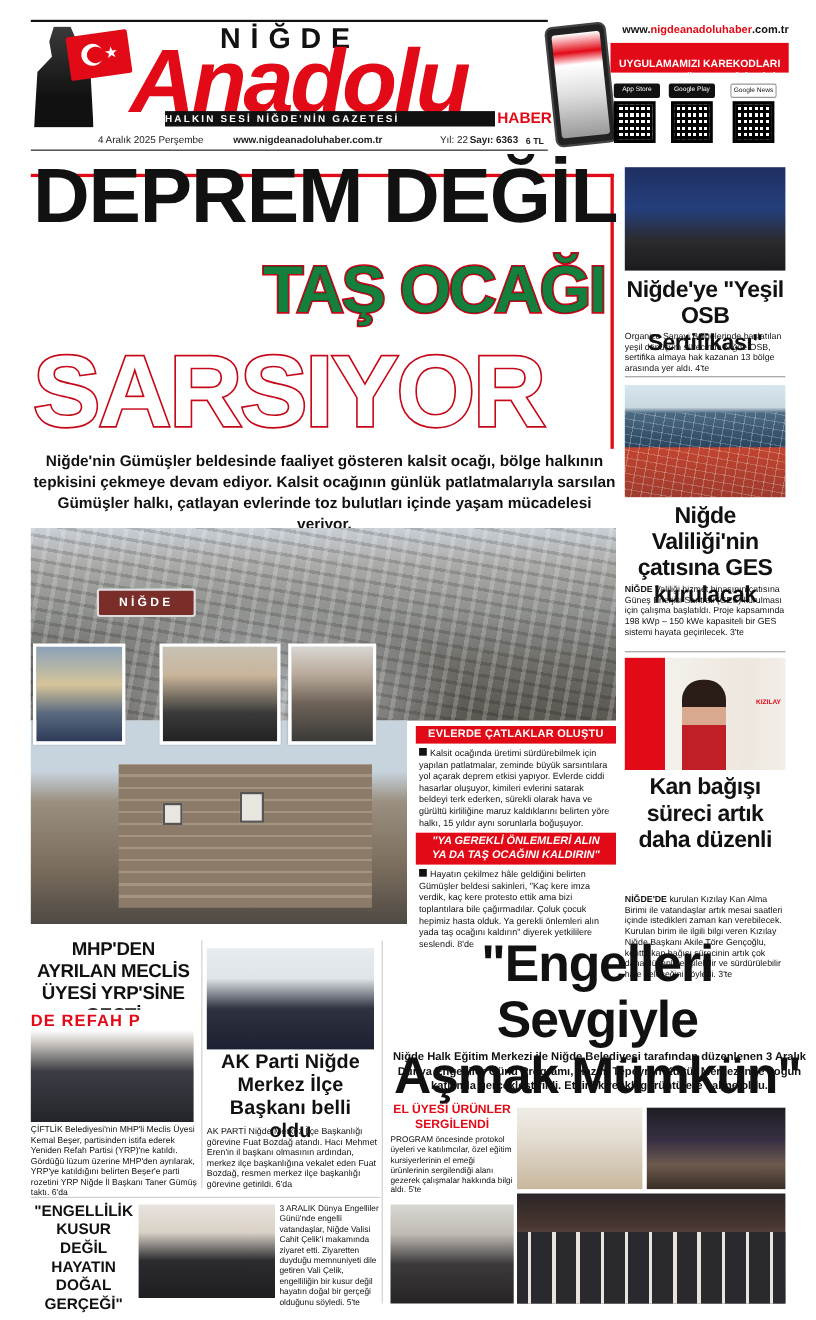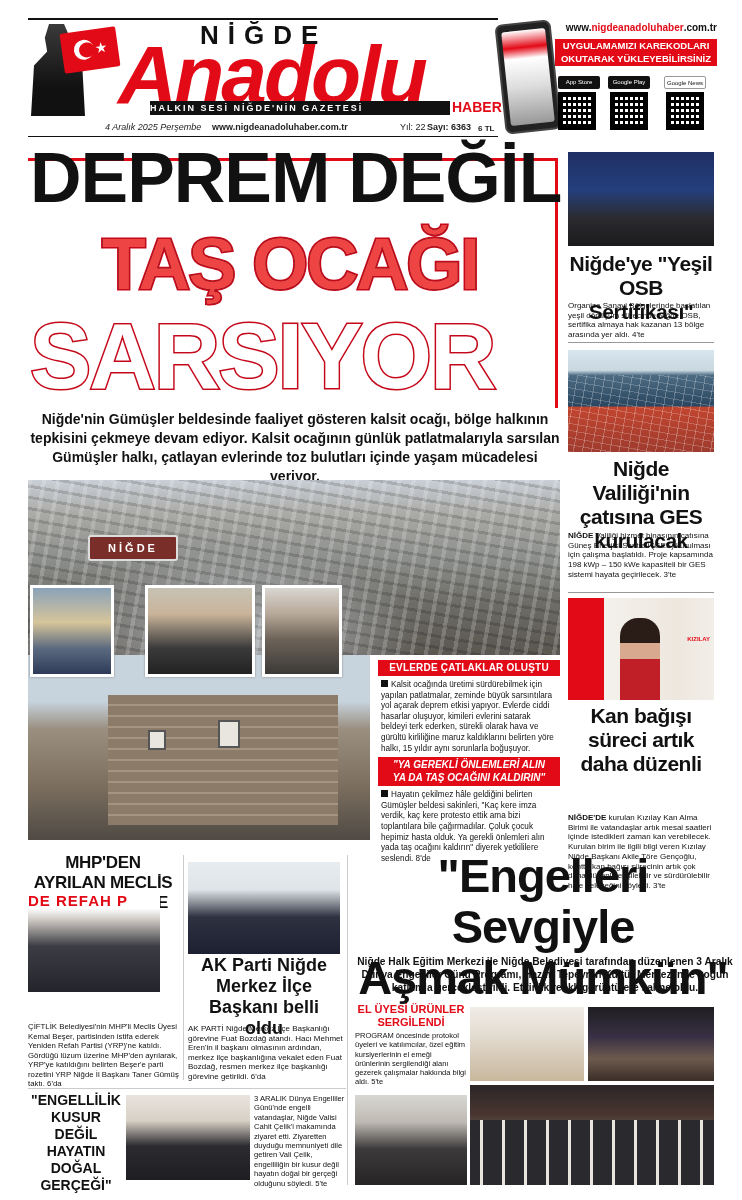--- a/index.html
+++ b/index.html
@@ -15,29 +15,29 @@
 .nigde-word{left:200px;top:20px;font-size:26px;font-weight:bold;letter-spacing:9px;color:#111}
 .anadolu-word{left:118px;top:38px;font-size:82px;font-weight:bold;color:#e30a17;letter-spacing:-3px;line-height:74px;font-style:italic}
 .slogan-bar{left:150px;top:101px;width:300px;height:14px;background:#111;color:#fff;font-size:9px;font-weight:bold;letter-spacing:2px;line-height:14px}
 .haber-word{left:452px;top:99px;font-size:14px;font-weight:bold;color:#e30a17}
 .info-line{top:122px;font-size:9px;color:#222}
 .mast-bottom-line{left:28px;top:136px;width:470px;height:1px;background:#111}
 .phone{left:500px;top:22px;width:56px;height:110px;background:#222;border-radius:7px;transform:rotate(-6deg);border:2px solid #444}
 .phone-screen{position:absolute;left:4px;top:6px;right:4px;bottom:6px;background:linear-gradient(180deg,#fff 0,#e30a17 18%,#fff 30%,#ddd 60%,#999);border-radius:3px}
 .promo-url{left:555px;top:22px;width:162px;font-size:10px;font-weight:bold;text-align:right;color:#111}
 .promo-url b{color:#e30a17}
-.promo-red{left:555px;top:39px;width:162px;height:27px;background:#e30a17;color:#fff;font-size:9.5px;font-weight:bold;text-align:center;line-height:12.5px;padding-top:1px}
+.promo-red{left:555px;top:39px;width:162px;height:27px;background:#e30a17;color:#fff;font-size:9.5px;font-weight:bold;text-align:center;line-height:12.5px;padding-top:14px}
 .store-badge{top:76px;height:13px;background:#111;color:#fff;font-size:6px;border-radius:2px;text-align:center;line-height:13px;width:42px}
 .store-badge.g{background:#fff;color:#111;border:1px solid #999}
 .qr{top:92px;width:38px;height:38px;background:
  repeating-linear-gradient(0deg,#000 0 3px,transparent 3px 6px),
  repeating-linear-gradient(90deg,#000 0 2px,#fff 2px 5px);border:3px solid #000}
 
 .hero-t1{left:30px;top:138px;font-size:70px;font-weight:bold;color:#111;letter-spacing:-1px;line-height:80px;transform:scaleX(1.02);transform-origin:left}
-.hero-t2{left:30px;top:218px;width:520px;font-size:72px;font-weight:bold;color:#ef4444;line-height:92px;letter-spacing:-2px;text-shadow:0 0 0 #000;-webkit-text-stroke:3px #c5081a;paint-order:stroke fill;text-align:center}
+.hero-t2{left:30px;top:218px;width:520px;font-size:60px;font-weight:bold;color:#15803d;line-height:92px;letter-spacing:-2px;text-shadow:0 0 0 #000;-webkit-text-stroke:3px #c5081a;paint-order:stroke fill;text-align:right}
 .hero-t3{left:30px;top:310px;width:520px;font-size:92px;font-weight:bold;color:#fff;line-height:92px;letter-spacing:-2px;-webkit-text-stroke:3px #c5081a;paint-order:stroke fill;text-align:left}
 .red-frame{left:28px;top:158px;width:530px;height:250px;border-top:3px solid #e30a17;border-right:3px solid #e30a17}
 .hero-desc{left:30px;top:410px;width:530px;font-size:14px;font-weight:bold;line-height:19px;text-align:center;color:#111}
 .hero-photo{left:28px;top:480px;width:532px;height:175px;background:
  radial-gradient(ellipse at 40% 90%,#b8bcc0 0,transparent 40%),
  linear-gradient(180deg,#c9cfd6 0,#a9a9a5 20%,#8d8f8c 45%,#6e6d68 70%,#5a5650 100%)}
 .hero-photo .roofs{position:absolute;inset:0;background:
  repeating-linear-gradient(100deg,rgba(255,255,255,.18) 0 4px,transparent 4px 14px),
  repeating-linear-gradient(10deg,rgba(0,0,0,.15) 0 3px,transparent 3px 11px)}
 .stadium{position:absolute;left:60px;top:55px;width:90px;height:26px;background:#7a2e2a;border:2px solid #ddd;border-radius:3px}
@@ -60,21 +60,21 @@
 .rc-title{left:568px;width:146px;text-align:center;font-weight:bold;color:#111;line-height:24px;font-size:21px;letter-spacing:-.5px}
 .rc-text{left:568px;width:146px;font-size:8px;line-height:9.7px;color:#111}
 .rc-text b{font-weight:bold}
 .rc-div{left:568px;width:146px;height:1px;background:#999}
 .photo1{top:152px;height:94px;background:linear-gradient(180deg,#1f2f63 0,#243f7d 40%,#2b2b30 70%,#1b1b1d 100%)}
 .photo2{top:350px;height:102px;background:linear-gradient(180deg,#d7e6ef 0,#c9d7df 20%,#4c6b82 25%,#2b4660 55%,#c2452f 56%,#9e3b2e 100%)}
 .photo2 .panels{position:absolute;inset:25px 0 0 0;background:repeating-linear-gradient(100deg,rgba(255,255,255,.25) 0 1px,transparent 1px 9px),repeating-linear-gradient(10deg,rgba(255,255,255,.2) 0 1px,transparent 1px 7px)}
 .photo3{top:598px;height:102px;background:linear-gradient(90deg,#e30a17 0,#e30a17 25%,#f4f1ec 25%,#ede7de 75%,#f2eee8 100%)}
 
 .mhp-title{left:28px;top:853px;width:150px;font-size:17px;font-weight:bold;line-height:20px;text-align:center;letter-spacing:-.3px}
-.mhp-photo{left:28px;top:890px;width:132px;height:102px;background:linear-gradient(180deg,#fff 0,#fff 18%,#c9c4be 30%,#3c3d44 55%,#24252b 100%)}
+.mhp-photo{left:28px;top:918px;width:148px;height:102px;background:linear-gradient(180deg,#fff 0,#fff 18%,#c9c4be 30%,#3c3d44 55%,#24252b 100%)}
 .mhp-photo .banner{position:absolute;left:0;top:2px;width:100%;color:#e30a17;font-weight:bold;font-size:15px;letter-spacing:1px;white-space:nowrap;overflow:hidden}
 .mhp-text{left:28px;top:1022px;width:152px;font-size:7.8px;line-height:9.5px}
 .akp-photo{left:188px;top:862px;width:152px;height:92px;background:linear-gradient(180deg,#e7ecf0 0,#dfe4e8 30%,#2d3140 60%,#1d2030 100%)}
 .akp-title{left:188px;top:955px;width:152px;font-size:18px;font-weight:bold;line-height:21px;text-align:center}
 .akp-text{left:188px;top:1024px;width:155px;font-size:8px;line-height:9.5px}
 .eng-title{left:352px;top:850px;width:382px;font-size:47px;font-weight:bold;line-height:51px;text-align:center;letter-spacing:-1px}
 .eng-desc{left:355px;top:955px;width:380px;font-size:10.2px;font-weight:bold;line-height:13px;text-align:center}
 .el-title{left:355px;top:1003px;width:112px;font-size:11px;font-weight:bold;color:#e30a17;line-height:13px;text-align:center}
 .el-text{left:355px;top:1031px;width:112px;font-size:7.5px;line-height:9.3px}
 .eng-photo1{left:470px;top:1007px;width:114px;height:74px;background:linear-gradient(180deg,#f0ede7 0,#e3dbd0 40%,#c7b79c 100%)}
@@ -95,21 +95,21 @@
   <div class="abs mast-top-line"></div>
   <div class="abs ataturk"></div>
   <div class="abs flag">
       <span class="crescent"></span>
       <span class="star">★</span>
     </div>
   <div class="abs nigde-word">NİĞDE</div>
   <div class="abs anadolu-word">Anadolu</div>
   <div class="abs slogan-bar">HALKIN SESİ NİĞDE'NİN GAZETESİ</div>
   <div class="abs haber-word">HABER</div>
-  <div class="abs info-line" style="left:105px;font-style:italic">4 Aralık 2025 Perşembe</div>
+  <div class="abs info-line" style="left:89px;">4 Aralık 2025 Perşembe</div>
   <div class="abs info-line" style="left:212px;font-weight:bold">www.nigdeanadoluhaber.com.tr</div>
   <div class="abs info-line" style="left:400px;font-weight:normal">Yıl: 22</div>
   <div class="abs info-line" style="left:427px;font-weight:bold">Sayı: 6363</div>
   <div class="abs info-line" style="left:478px;top:124px;font-size:8px;font-weight:bold">6 TL</div>
   <div class="abs mast-bottom-line"></div>
 </header>
 
 <aside>
   <div class="abs phone">
       <div class="phone-screen"></div>

